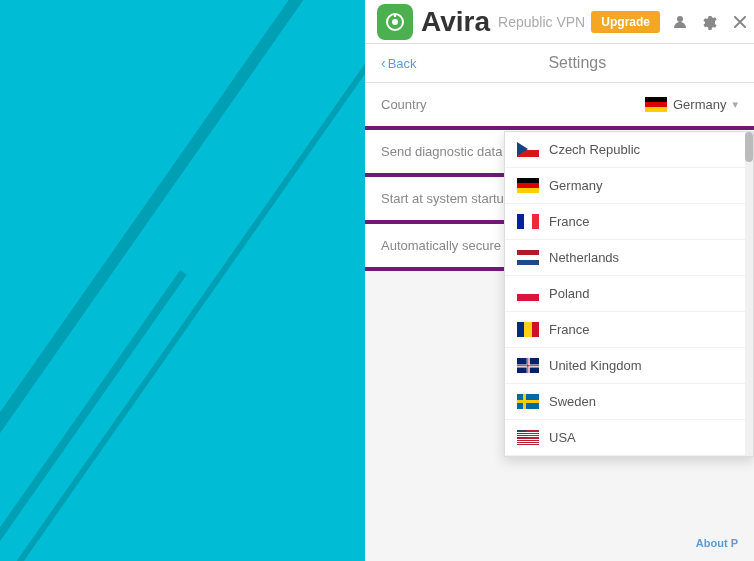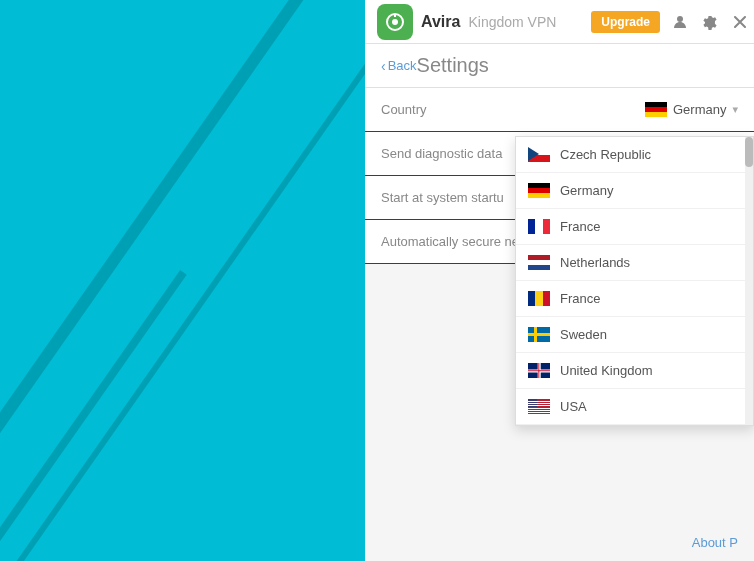--- a/index.html
+++ b/index.html
@@ -106,21 +106,21 @@
     .logo-icon {
       width: 36px;
       height: 36px;
       background: #4caf50;
       border-radius: 8px;
       display: flex; align-items: center; justify-content: center;
       color: white;
       font-size: 18px;
     }
     .logo-text {
-      font-size: 16px;
+      font-size: 28px;
       color: #333;
       font-weight: 600;
     }
     .logo-subtext {
       font-size: 14px;
       color: #aaa;
       font-weight: 300;
     }
 
     
@@ -140,36 +140,37 @@
       background: none;
       border: none;
       gap: 2px;
     }
     .back-arrow {
       font-size: 14px;
       color: #5c9bd6;
     }
     .settings-title {
       flex: 1;
-      font-size: 20px;
+      text-align: center;
+      font-size: 16px;
       color: #888;
       font-weight: 300;
     }
 
     
     .settings-content {
       flex: 1;
       padding: 0;
       overflow: hidden;
       position: relative;
     }
     .settings-row {
       background: white;
       padding: 14px 16px;
-      border-bottom: 1px solid #701a75;
+      border-bottom: 4px solid #701a75;
       font-size: 13px;
       color: #666;
       display: flex;
       align-items: center;
       justify-content: space-between;
     }
     .settings-row.country-row {
       position: relative;
     }
     .country-selector {
@@ -228,39 +229,40 @@
     }
 
     
     .settings-footer {
       padding: 10px 16px;
       background: #f5f5f5;
       text-align: right;
     }
     .about-link {
       color: #5c9bd6;
-      font-size: 13px;
+      font-size: 11px;
       text-decoration: none;
       cursor: pointer;
+      font-weight: bold;
     }
 
     
     .dropdown-overlay {
       position: absolute;
       top: 48px;
       left: 0;
       right: 0;
       bottom: 0;
       z-index: 100;
       pointer-events: none;
     }
     .dropdown-menu {
       position: absolute;
       top: 0;
-      left: 150px;
+      left: 139px;
       right: 0;
       background: white;
       border: 1px solid #ddd;
       box-shadow: 0 4px 12px rgba(0,0,0,0.15);
       z-index: 200;
       pointer-events: all;
     }
     .dropdown-item {
       display: flex;
       align-items: center;
@@ -483,21 +485,21 @@
   <div class="title-bar">
     <div class="logo-area">
       <div class="logo-icon">
         <svg width="22" height="22" viewBox="0 0 22 22" fill="none">
           <circle cx="11" cy="11" r="8" stroke="white" stroke-width="2" fill="none"></circle>
           <circle cx="11" cy="11" r="3" fill="white"></circle>
           <line x1="11" y1="3" x2="11" y2="6" stroke="white" stroke-width="2"></line>
         </svg>
       </div>
       <span class="logo-text">Avira</span>
-      <span class="logo-subtext">Kingdom VPN</span>
+      <span class="logo-subtext">Republic VPN</span>
     </div>
     <div class="title-bar-actions">
       <button class="upgrade-btn">Upgrade</button>
       <button class="icon-btn">
         <svg width="16" height="16" viewBox="0 0 16 16" fill="#888">
           <circle cx="8" cy="5" r="3"></circle>
           <path d="M2 14c0-3.3 2.7-6 6-6s6 2.7 6 6H2z"></path>
         </svg>
       </button>
       <button class="icon-btn">
@@ -569,43 +571,47 @@
             <div class="flag-fr-red"></div>
           </div>
           <span>France</span>
         </div>
 
         <div class="dropdown-item">
           <div class="flag flag-nl"></div>
           <span>Netherlands</span>
         </div>
 
+        <div class="dropdown-item">
+          <div class="flag flag-pl"></div>
+          <span>Poland</span>
+        </div>
 
         <div class="dropdown-item">
           <div class="flag flag-ro">
             <div class="flag-ro-blue"></div>
             <div class="flag-ro-yellow"></div>
             <div class="flag-ro-red"></div>
           </div>
           <span>France</span>
-        </div>
-
-        <div class="dropdown-item">
-          <div class="flag flag-se"></div>
-          <span>Sweden</span>
         </div>
 
         <div class="dropdown-item">
           <div class="flag flag-gb">
             <div class="flag-gb-cross-h"></div>
             <div class="flag-gb-cross-v"></div>
             <div class="flag-gb-red-h"></div>
             <div class="flag-gb-red-v"></div>
           </div>
           <span>United Kingdom</span>
+        </div>
+
+        <div class="dropdown-item">
+          <div class="flag flag-se"></div>
+          <span>Sweden</span>
         </div>
 
         <div class="dropdown-item">
           <div class="flag flag-us">
             <div class="flag-us-canton"></div>
             <div class="flag-us-stripe" style="top:2px"></div>
             <div class="flag-us-stripe" style="top:4px"></div>
             <div class="flag-us-stripe" style="top:6px"></div>
             <div class="flag-us-stripe" style="top:9px"></div>
             <div class="flag-us-stripe" style="top:11px"></div>

